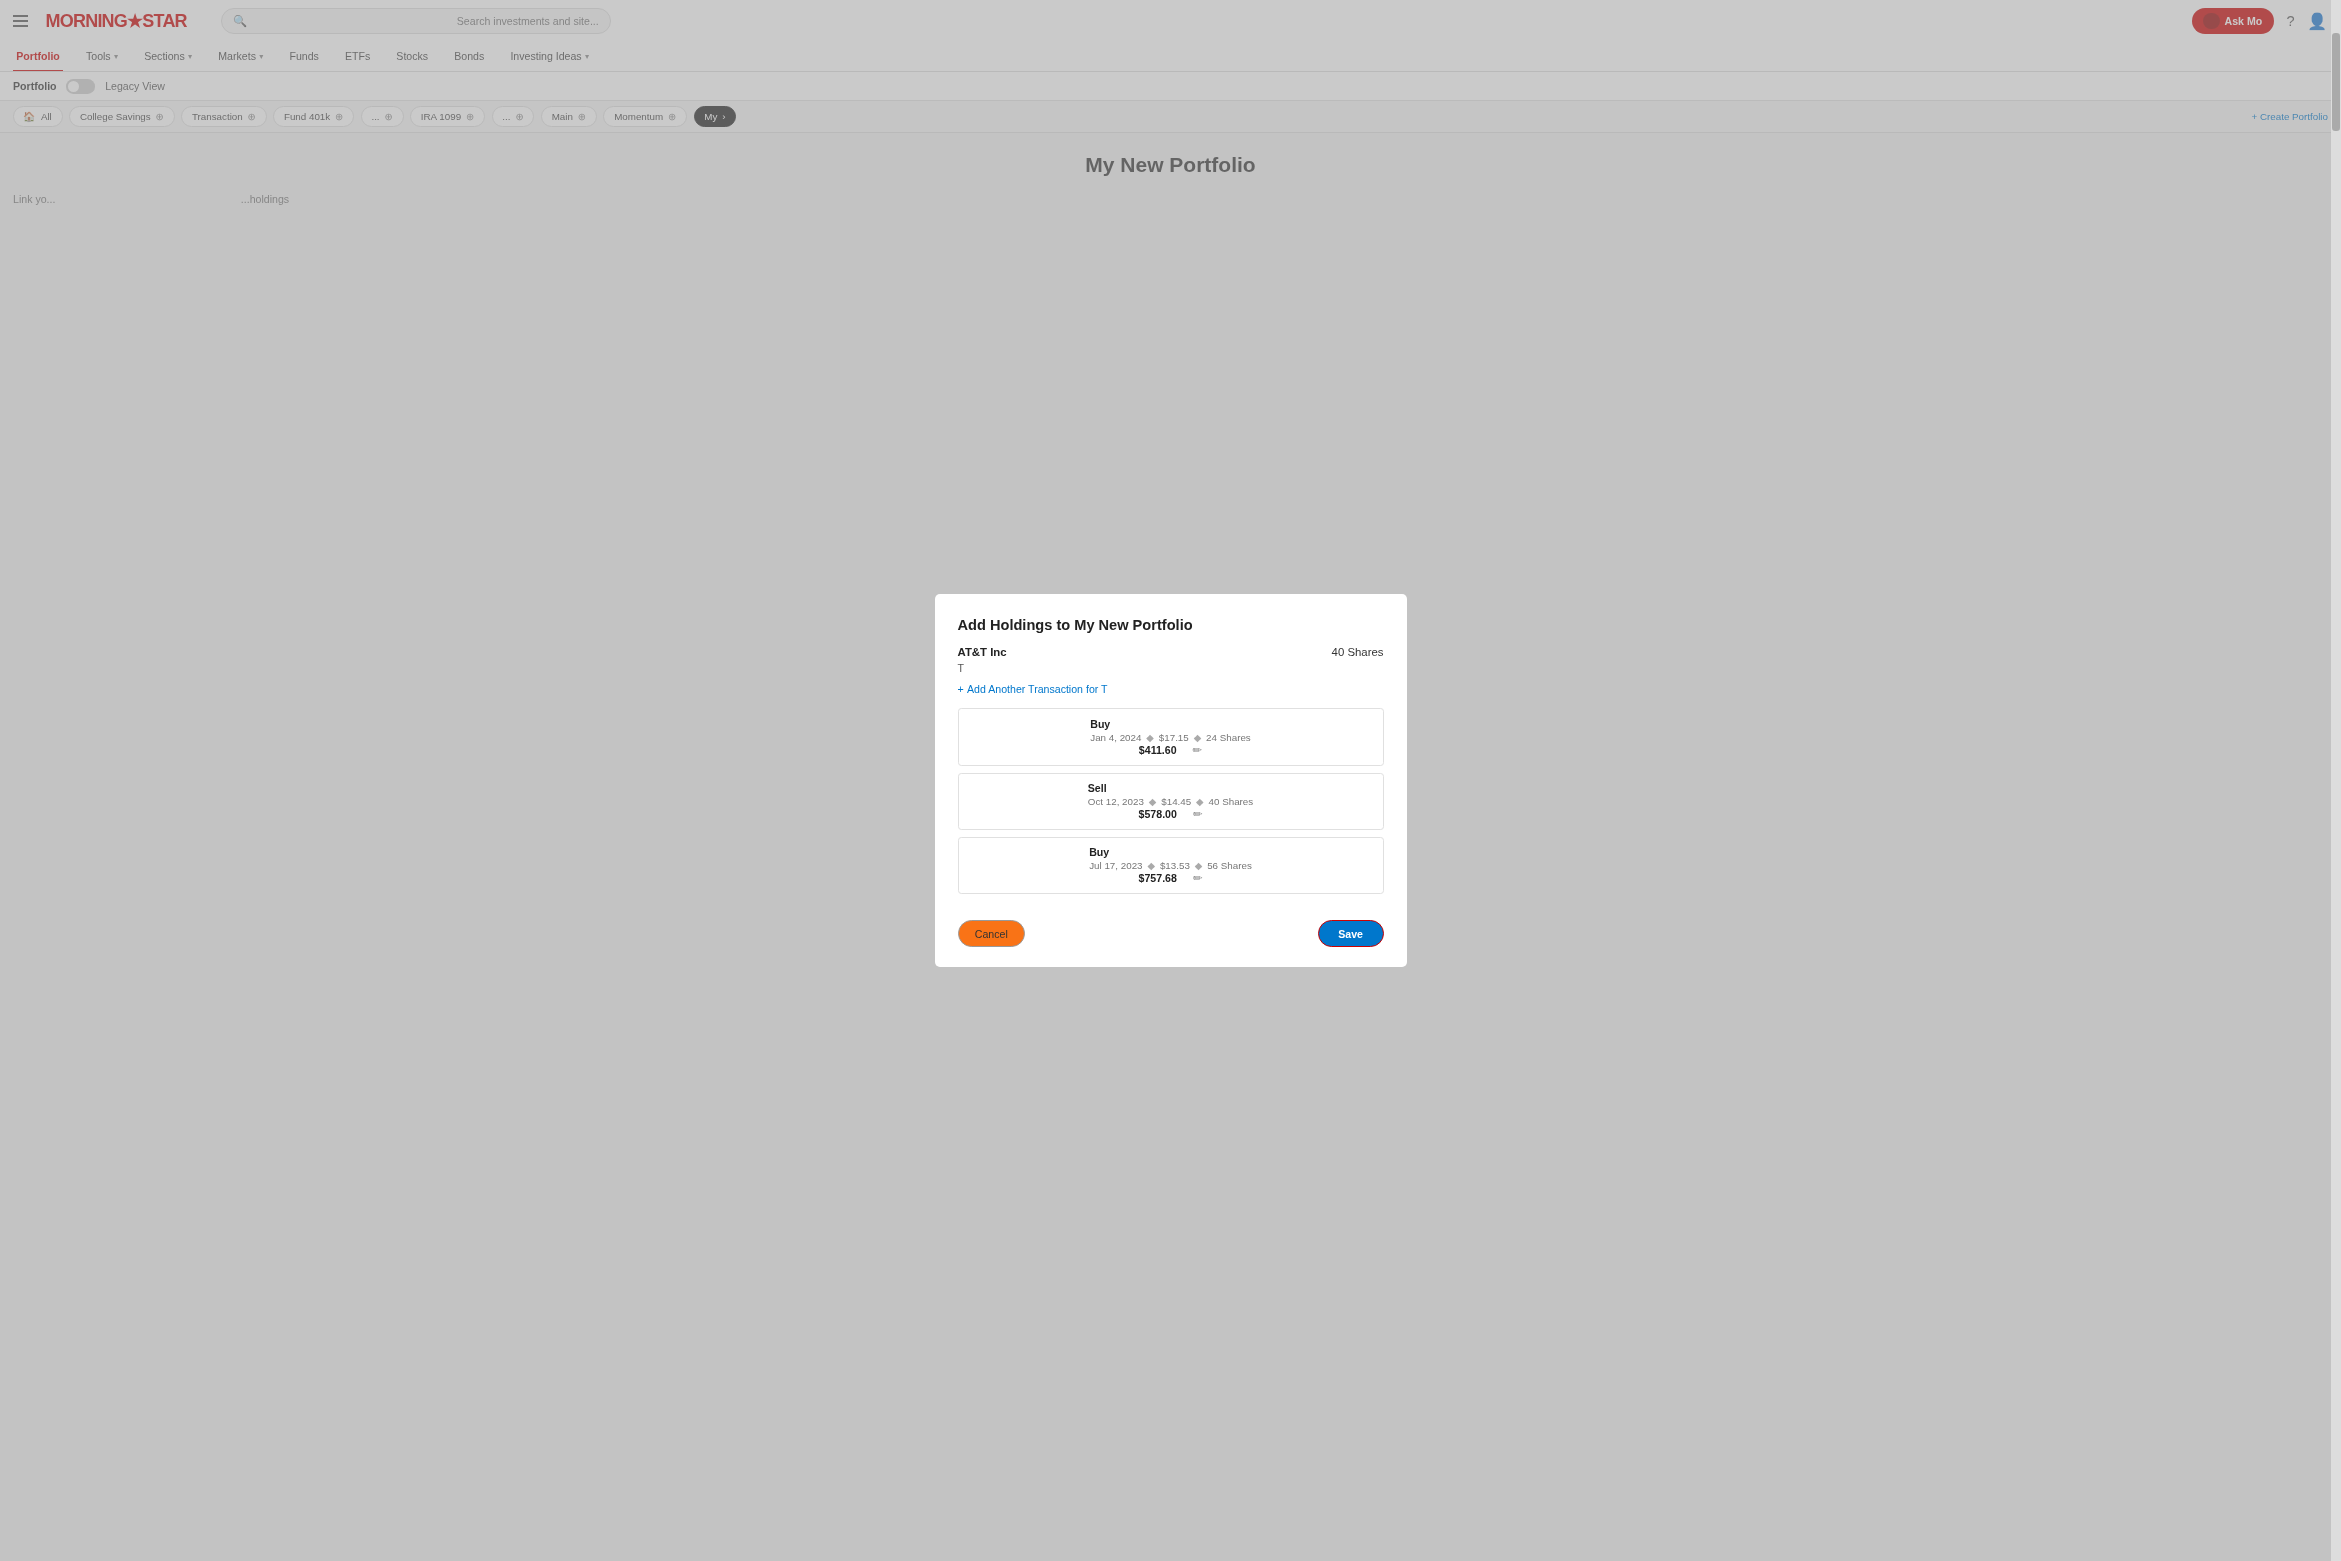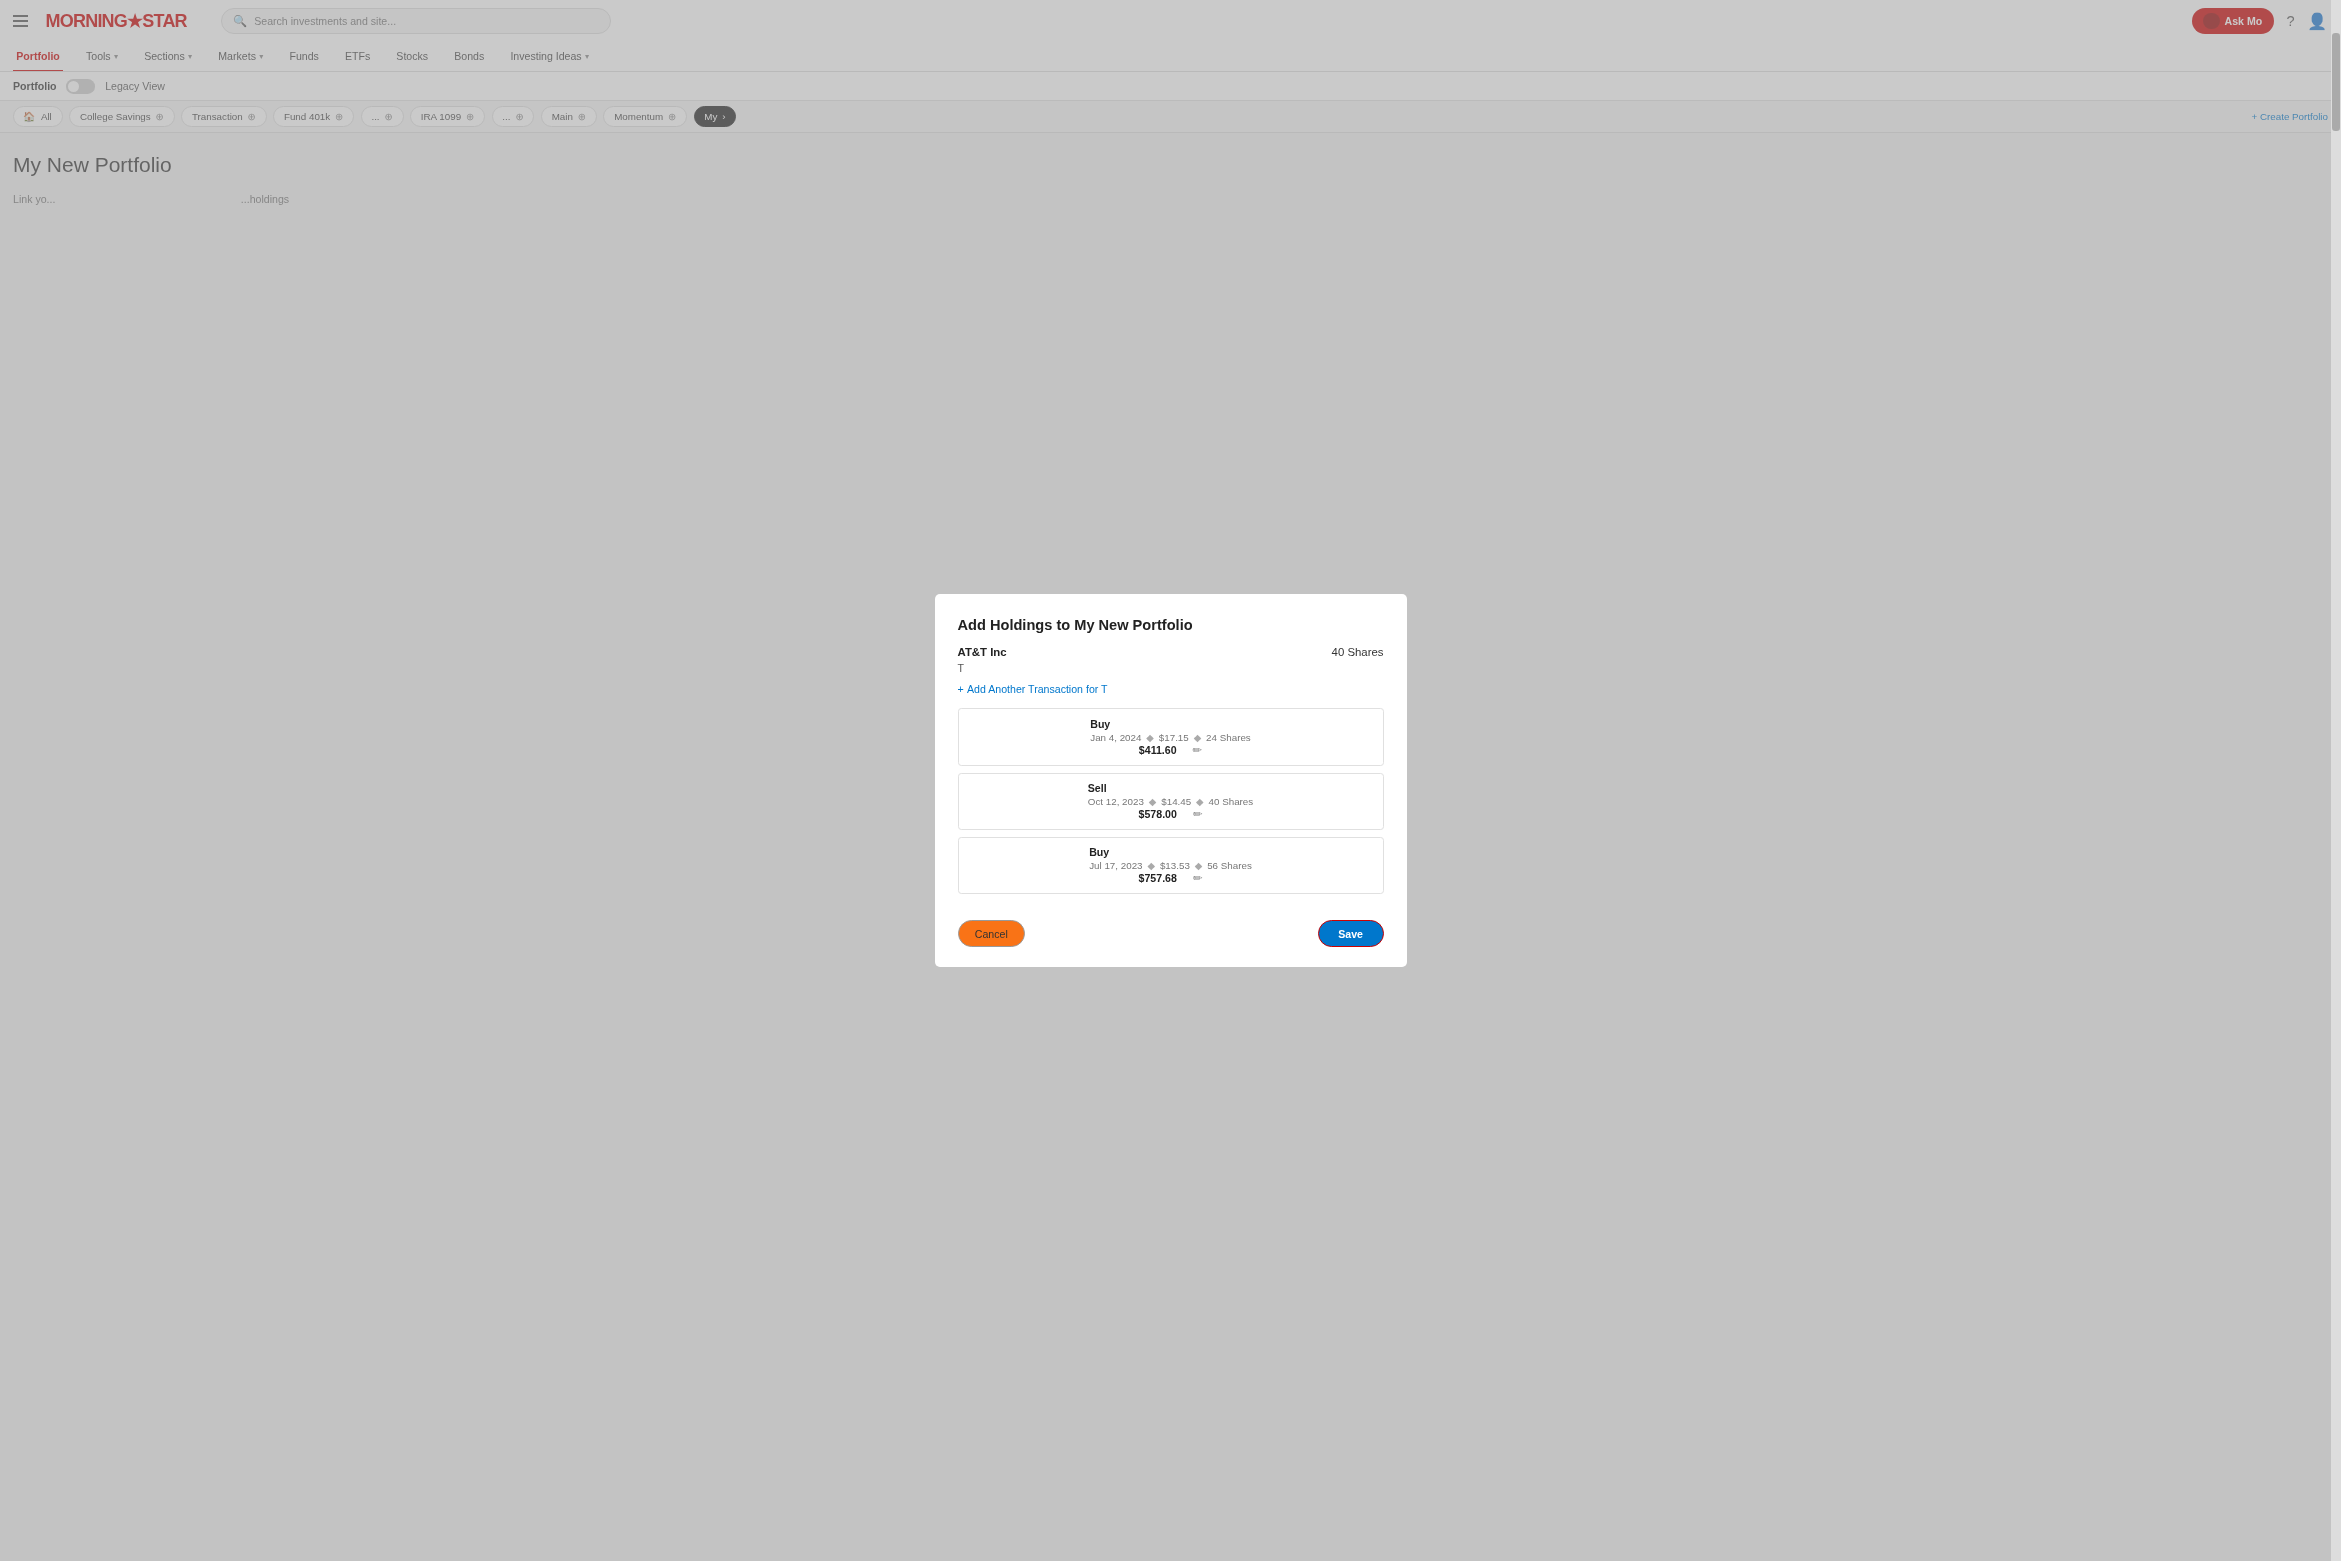--- a/index.html
+++ b/index.html
@@ -37,20 +37,21 @@
       padding: 4.9px 11.4px;
       gap: 6.5px;
     }
     .search-bar input {
       background: none;
       border: none;
       outline: none;
       font-size: 10.6px;
       width: 100%;
       color: #888;
+      text-align: right;
     }
     .search-icon { color: #888; font-size: 11.4px; }
     .top-nav-right { margin-left: auto; display: flex; align-items: center; gap: 13px; }
     .ask-mo-btn {
       background: #c00;
       color: #fff;
       border: none;
       border-radius: 16.3px;
       padding: 4.9px 11.4px;
       font-size: 10.6px;
@@ -145,23 +146,24 @@
       white-space: nowrap;
     }
 
     
     .page-content {
       padding: 19.5px 13px;
       position: relative;
     }
     .page-title {
       font-size: 21px;
-      font-weight: 400;
+      font-weight: 700;
       color: #333;
       margin-bottom: 16.3px;
+      text-align: center;
     }
     .page-body-text {
       color: #777;
       font-size: 10.6px;
       margin-top: 12px;
     }
 
     
     .overlay {
       position: fixed;

